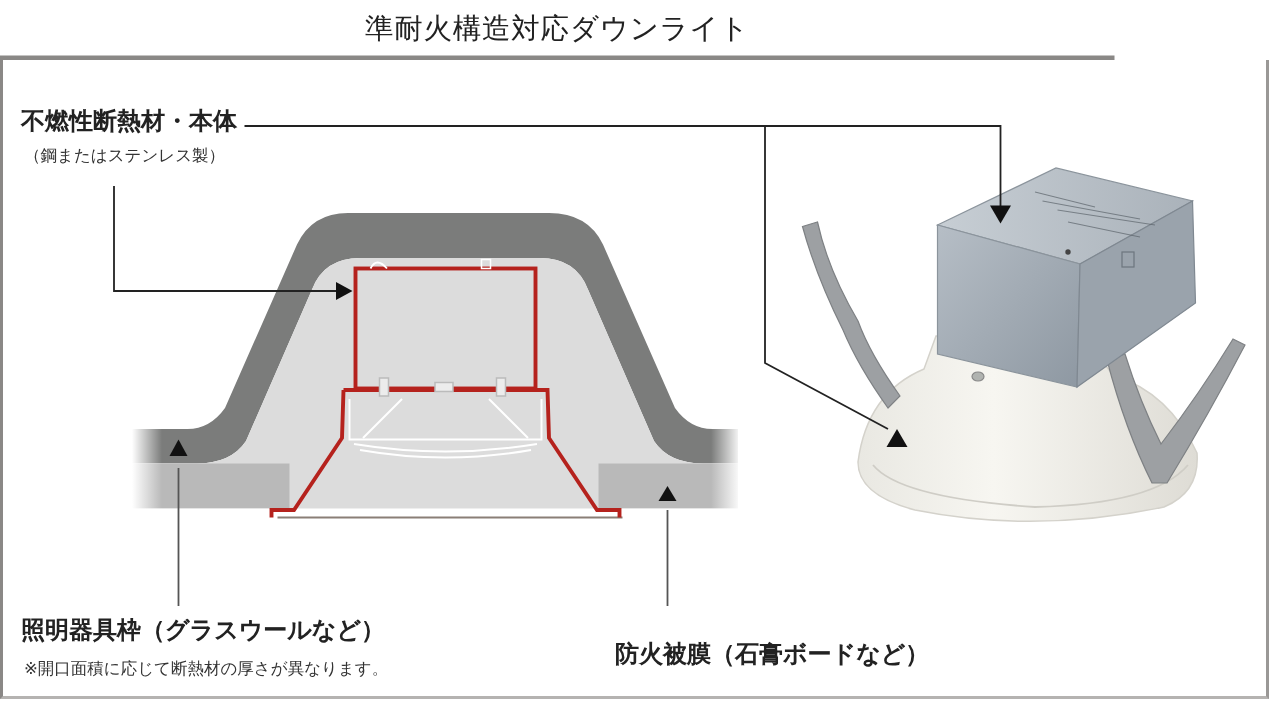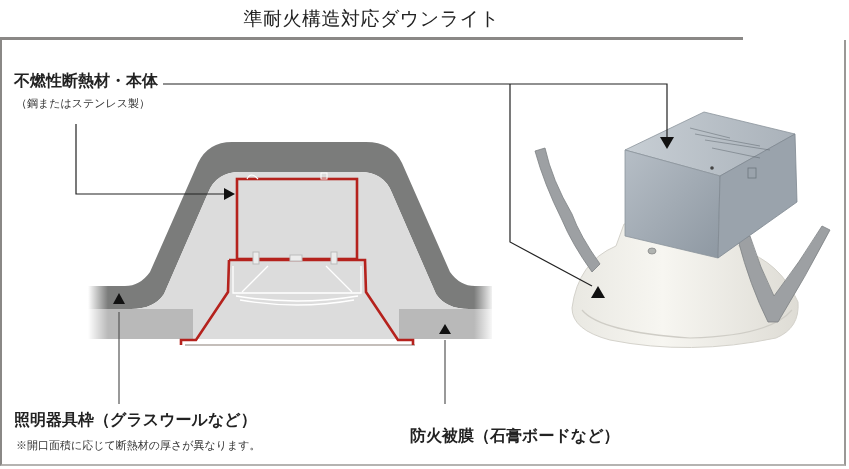--- a/index.html
+++ b/index.html
@@ -125,17 +125,17 @@
     <polygon points="439,334 451,334 445,324"></polygon>
   </g>
 </svg>
 
 <div class="label-main" style="left:14px; top:71px;">不燃性断熱材・本体</div>
 <div class="label-sub" style="left:16px; top:96px;">（鋼またはステンレス製）</div>
 
 <div class="label-main" style="left:14px; top:410px;">
   <span>照明器具枠</span><span class="label-paren">（グラスウールなど）</span>
 </div>
-<div class="label-sub" style="left:16px; top:438px;font-family:Liberation Serif, serif;">※開口面積に応じて断熱材の厚さが異なります。</div>
+<div class="label-sub" style="left:16px; top:438px;">※開口面積に応じて断熱材の厚さが異なります。</div>
 
 <div class="label-main" style="left:410px; top:410px;margin-top:16px;">
   <span>防火被膜</span><span class="label-paren">（石膏ボードなど）</span>
 </div>
 
 </body></html>

